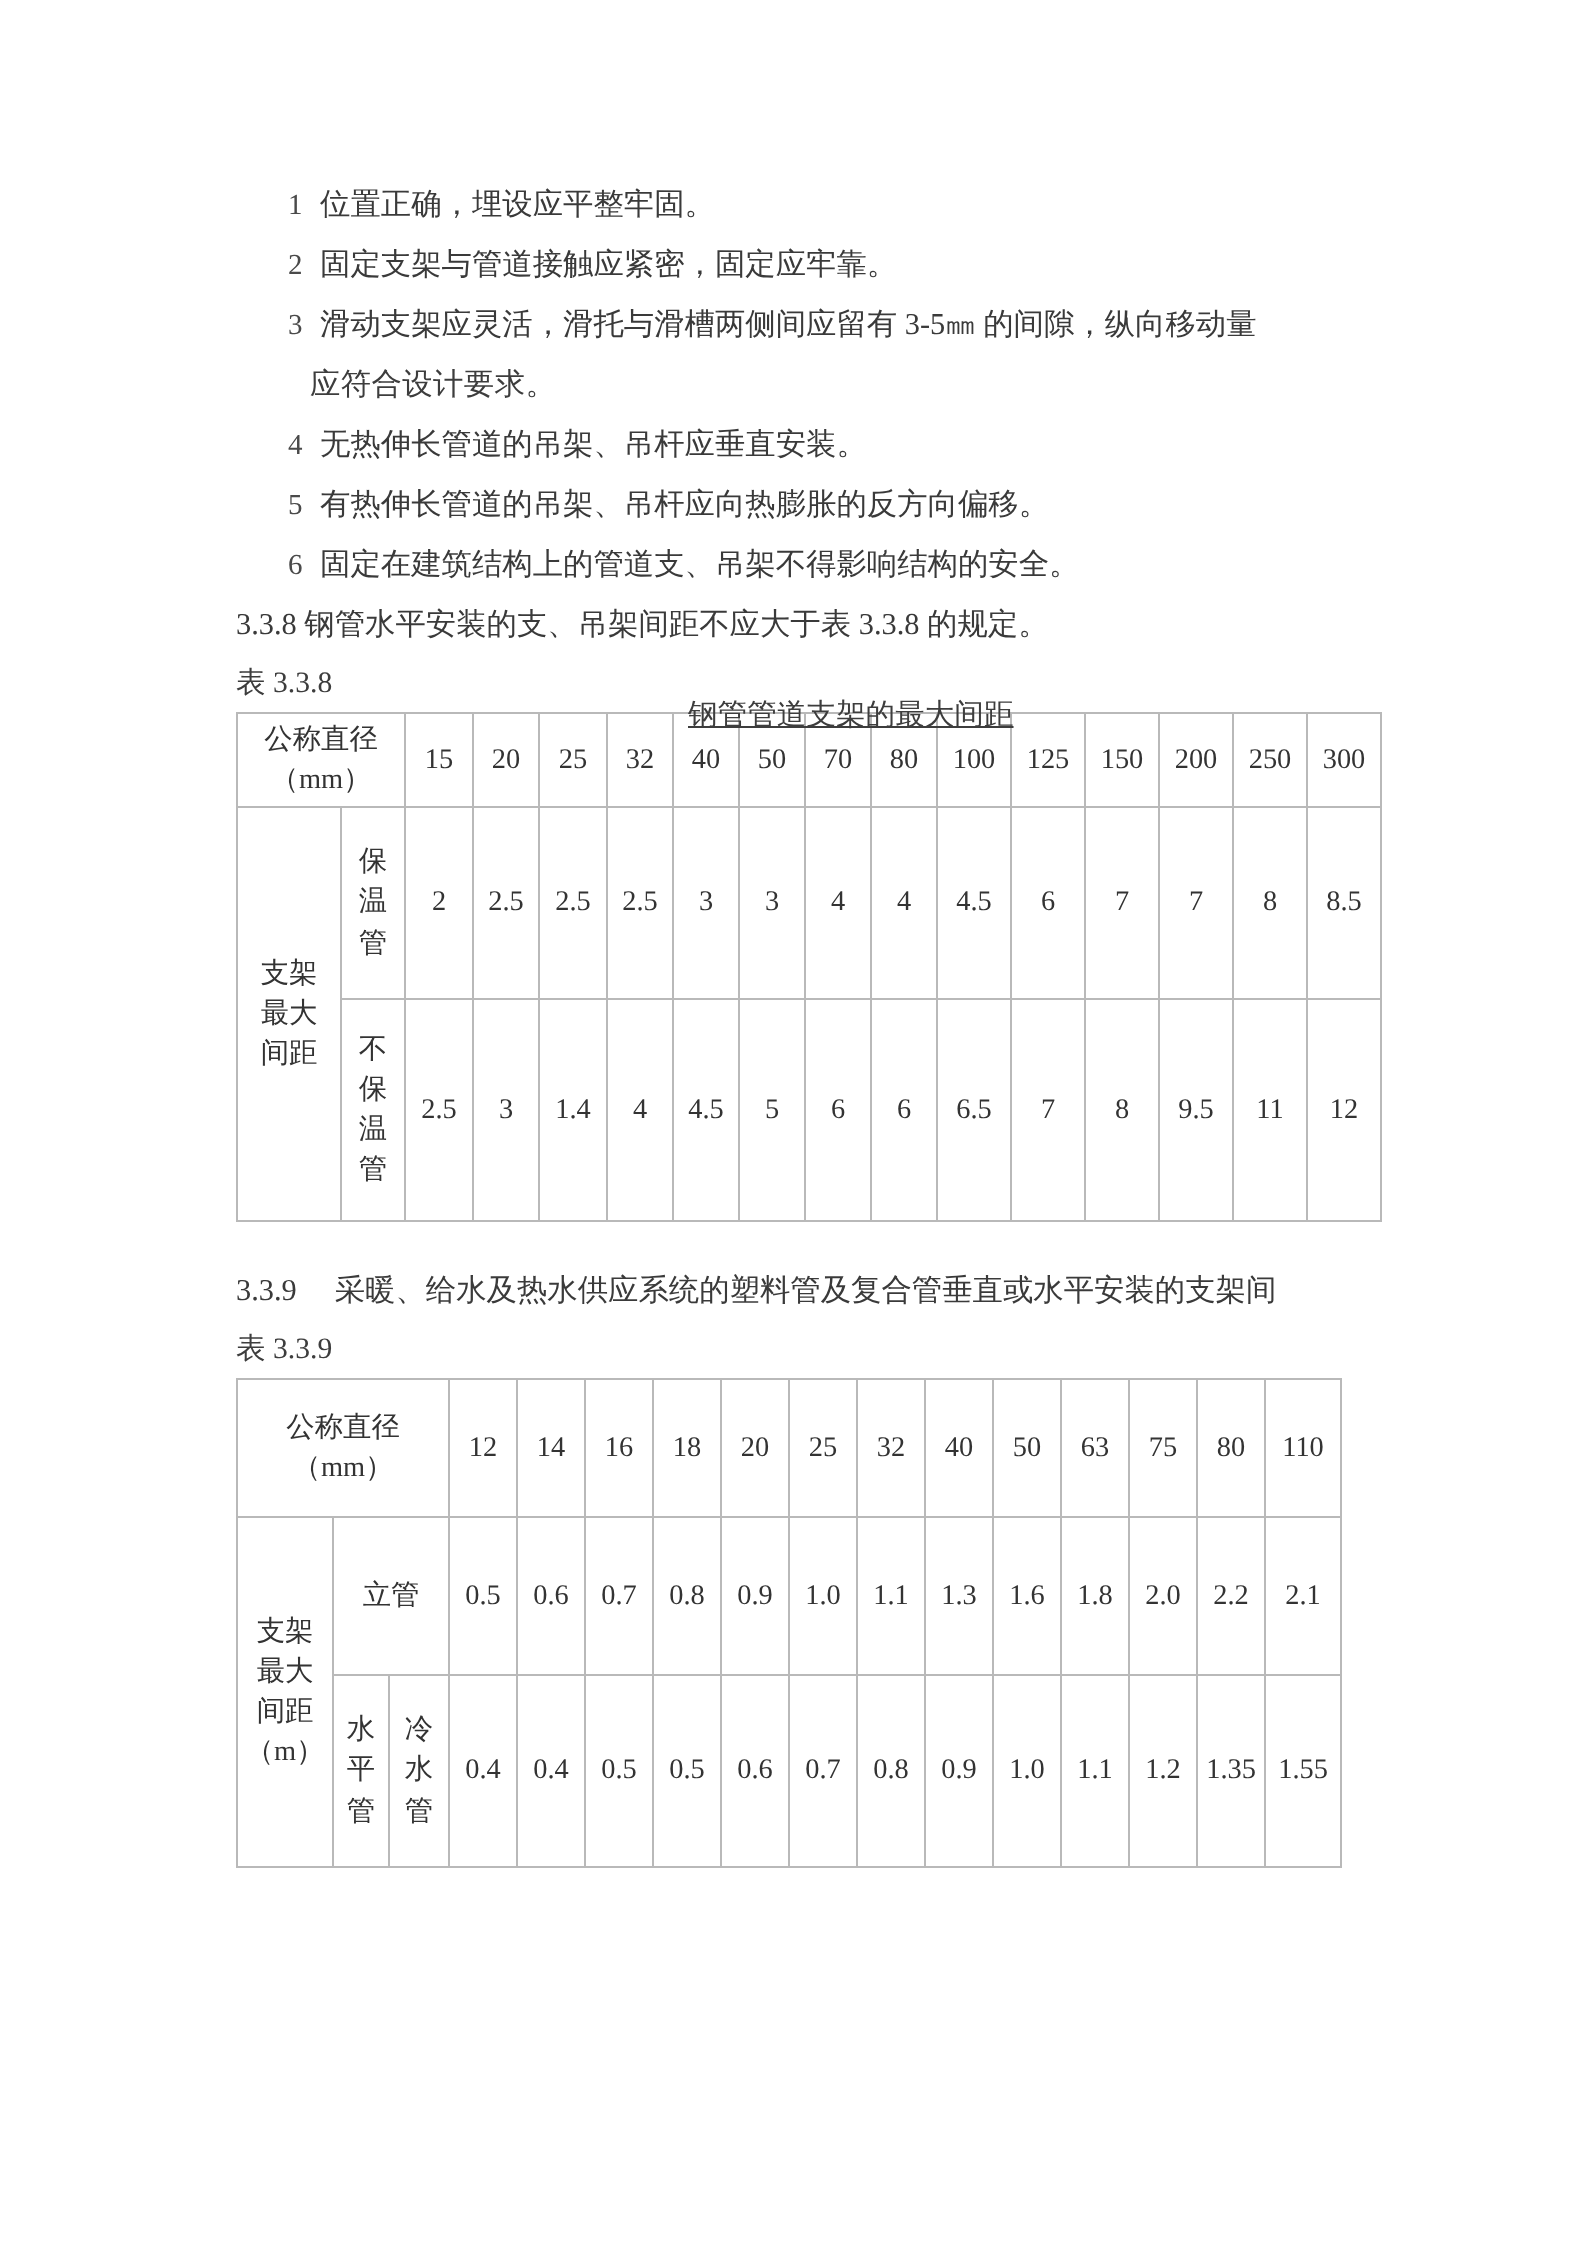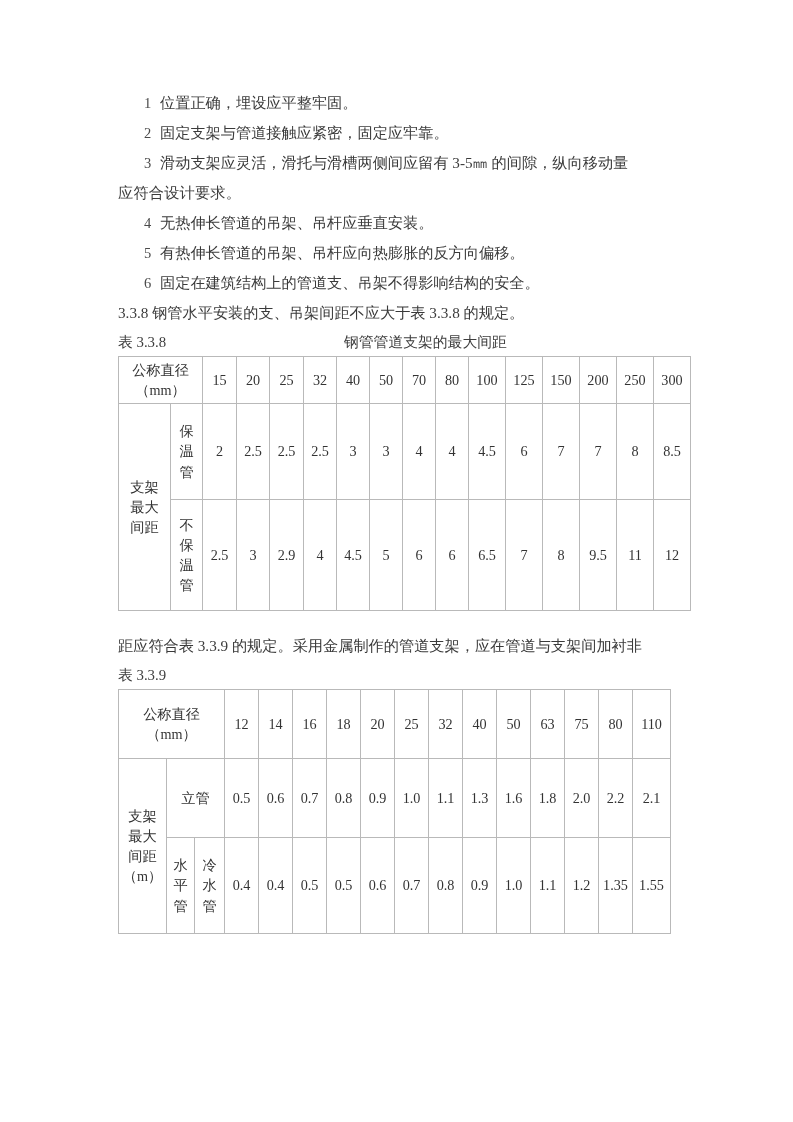--- a/index.html
+++ b/index.html
@@ -29,20 +29,21 @@
     width: 558px;
   }
 
   
   .para {
     font-size: 15.2px;
     line-height: 30px;
     color: #3d3d3d;
     letter-spacing: 0.2px;
     text-align: justify;
+    margin-left: 37px;
   }
   .numbered {
     display: flex;
     align-items: baseline;
     line-height: 30px;
   }
   .numbered .num {
     display: inline-block;
     width: 32px;
     padding-left: 26px;
@@ -74,21 +75,22 @@
     font-size: 14.8px;
     color: #3d3d3d;
   }
   .tbl-cap .cap-left {
     position: absolute;
     left: 0;
     top: 0;
   }
   .tbl-cap .cap-mid {
     position: absolute;
-    top: 0;
+    top: 16px;
+    text-decoration: underline;
   }
 
   
   table.grid {
     border-collapse: collapse;
     table-layout: fixed;
     width: 500px;
     font-size: 14.2px;
     color: #333333;
   }
@@ -223,39 +225,39 @@
         </tr>
         <tr>
           <td class="vert" style="height:110px">
             <span>不</span>
               <span>保</span>
               <span>温</span>
               <span>管</span>
           </td>
           <td>2.5</td>
           <td>3</td>
-          <td>2.9</td>
+          <td>1.4</td>
           <td>4</td>
           <td>4.5</td>
           <td>5</td>
           <td>6</td>
           <td>6</td>
           <td>6.5</td>
           <td>7</td>
           <td>8</td>
           <td>9.5</td>
           <td>11</td>
           <td>12</td>
         </tr>
       </tbody>
     </table>
 
     <div class="spacer-md"></div>
 
-    <div class="sec sec-body">距应符合表 3.3.9 的规定。采用金属制作的管道支架，应在管道与支架间加衬非</div>
+    <div class="sec sec-indent">3.3.9　 采暖、给水及热水供应系统的塑料管及复合管垂直或水平安装的支架间</div>
 
     <div class="tbl-cap">
       <span class="cap-left">表 3.3.9</span>
     </div>
 
     <table class="grid t2">
       <colgroup>
         <col style="width:48px">
           <col style="width:28px">
           <col style="width:30px">

